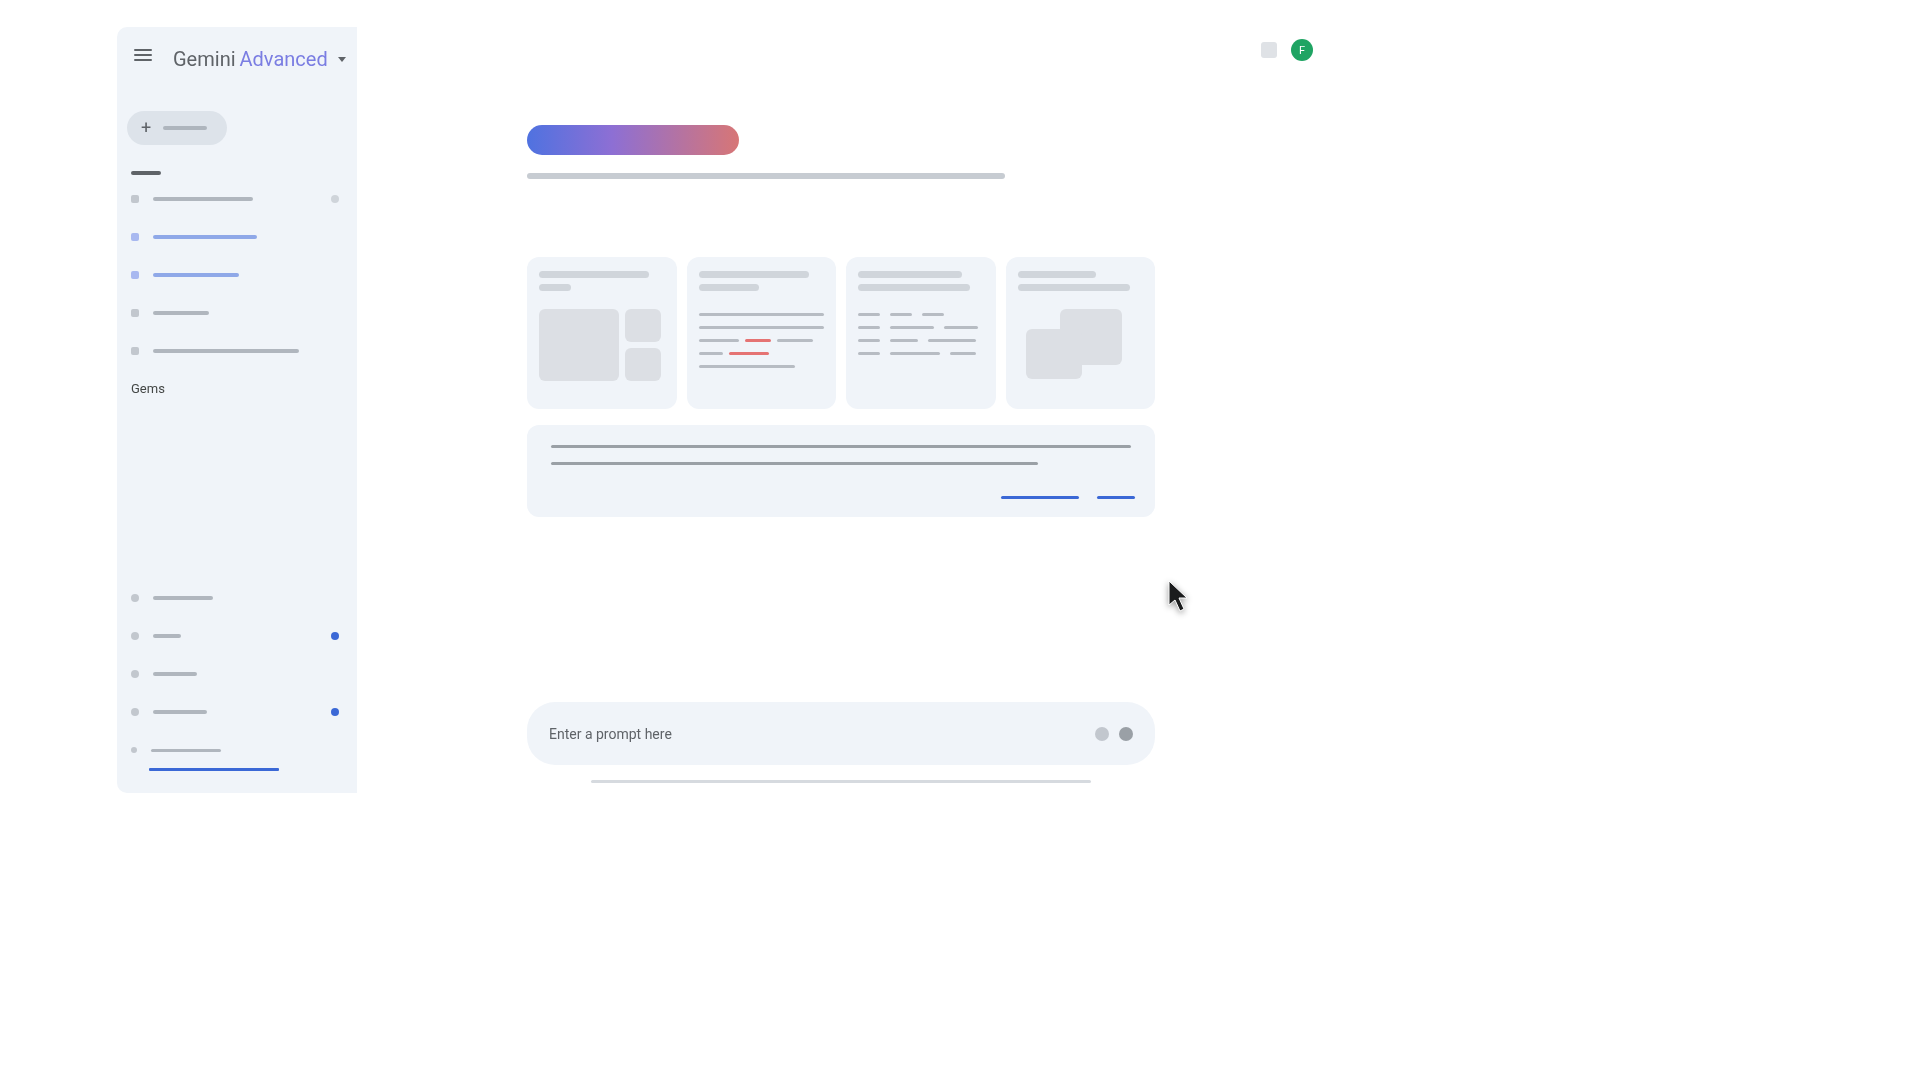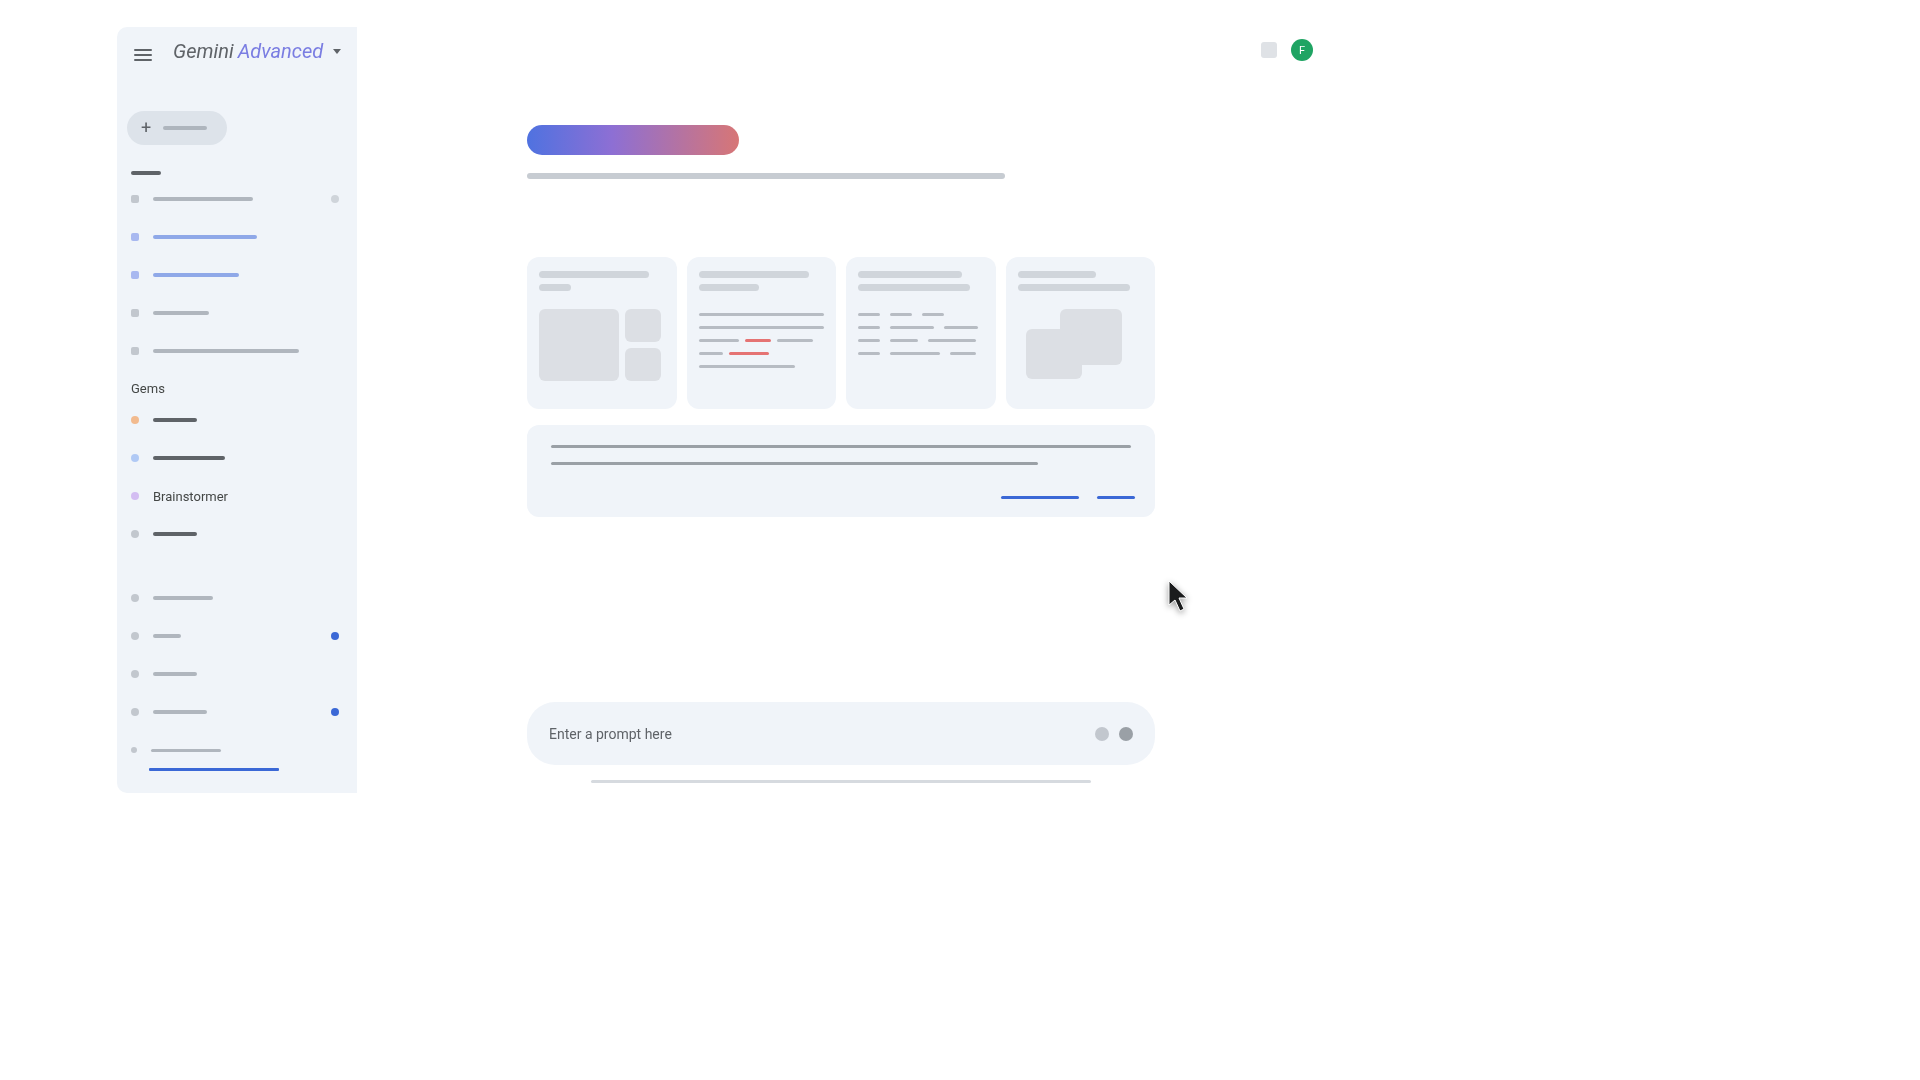--- a/index.html
+++ b/index.html
@@ -21,24 +21,23 @@
   .sidebar {
     width: 240px;
     background: #f0f4f9;
     display: flex;
     flex-direction: column;
     padding: 12px 10px;
     position: relative;
   }
   .sidebar-top {
     display: flex;
-    align-items: flex-start;
+    align-items: flex-end;
     gap: 14px;
     margin-bottom: 40px;
-    font-style: italic;
   }
   .menu-btn {
     width: 32px; height: 32px;
     display: flex; align-items: center; justify-content: center;
     border-radius: 50%;
     cursor: pointer;
   }
   .menu-icon { width: 18px; height: 12px; display: flex; flex-direction: column; justify-content: space-between; }
   .menu-icon span { display: block; height: 2px; background: #5f6368; border-radius: 1px; }
 
@@ -247,38 +246,20 @@
         <span class="line" style="width:56px;"></span>
       </li>
       <li class="item">
         <span class="sq"></span>
         <span class="line" style="width:146px;"></span>
       </li>
     </ul>
 
     <div class="gems-header">Gems</div>
 
-    <ul class="gems-list">
-      <li class="item">
-        <span class="dot orange"></span>
-        <span class="line dark" style="width:44px;"></span>
-      </li>
-      <li class="item">
-        <span class="dot lblue"></span>
-        <span class="line dark" style="width:72px;"></span>
-      </li>
-      <li class="item">
-        <span class="dot lpurple"></span>
-        <span class="label-text">Brainstormer</span>
-      </li>
-      <li class="item">
-        <span class="dot"></span>
-        <span class="line dark" style="width:44px;"></span>
-      </li>
-    </ul>
 
     <div class="bottom-block">
       <ul class="bottom-list">
         <li class="item">
           <span class="dot"></span>
           <span class="line" style="width:60px;"></span>
         </li>
         <li class="item">
           <span class="dot"></span>
           <span class="line" style="width:28px;"></span>

